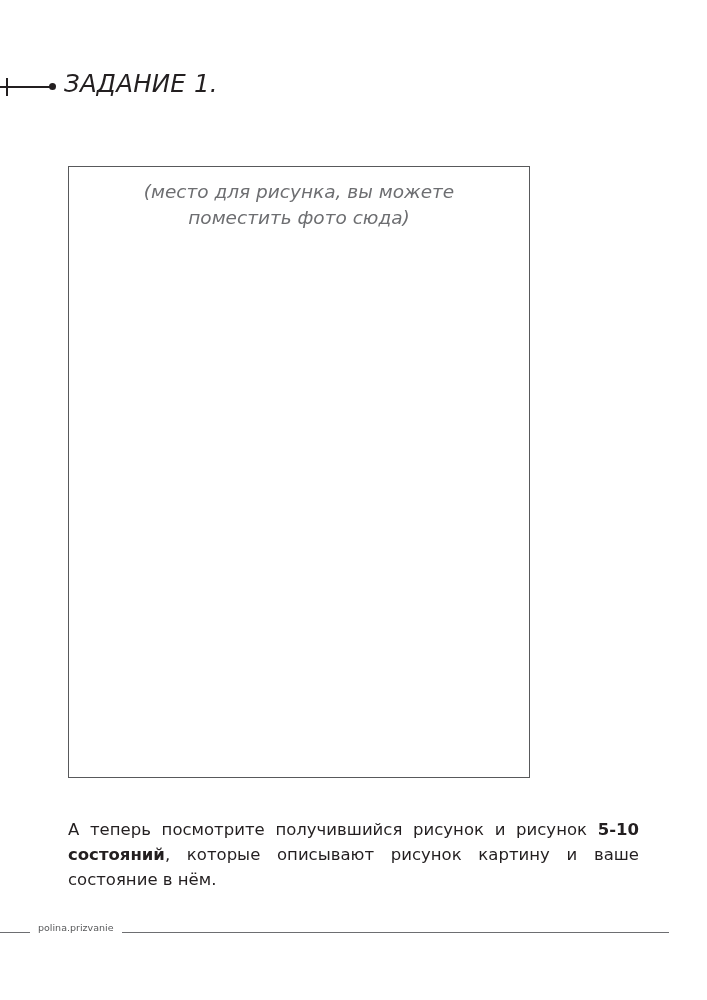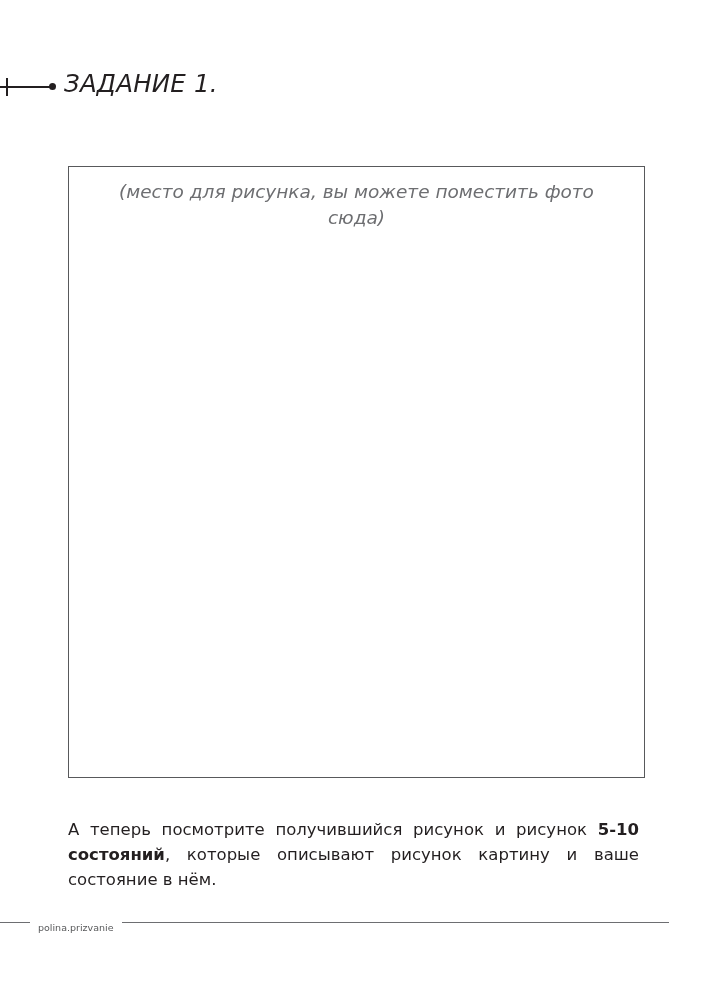--- a/index.html
+++ b/index.html
@@ -73,21 +73,21 @@
   }
   .heading-line.second {
     margin-left: 12px;
   }
 
   
   .drawing-box {
     position: absolute;
     left: 68px;
     top: 166px;
-    width: 577px;
+    width: 462px;
     height: 612px;
     border: 1px solid #58595b;
     background: #ffffff;
   }
   .drawing-hint {
     margin-top: 12px;
     text-align: center;
     font-family: "DejaVu Sans", sans-serif;
     font-style: italic;
     font-size: 18.5px;
@@ -113,21 +113,21 @@
     font-weight: bold;
   }
 
   
   .footer {
     position: absolute;
     left: 0;
     top: 922px;
     width: 707px;
     display: flex;
-    align-items: flex-start;
+    align-items: flex-end;
   }
   .footer .rule-left {
     width: 30px;
     height: 1px;
     background: #6d6e71;
     flex: 0 0 30px;
   }
   .footer .handle {
     font-family: "DejaVu Sans", sans-serif;
     font-size: 9.5px;

